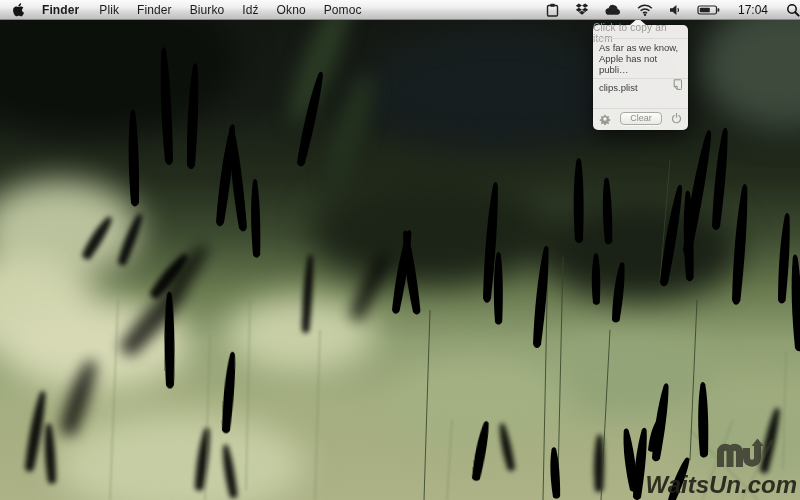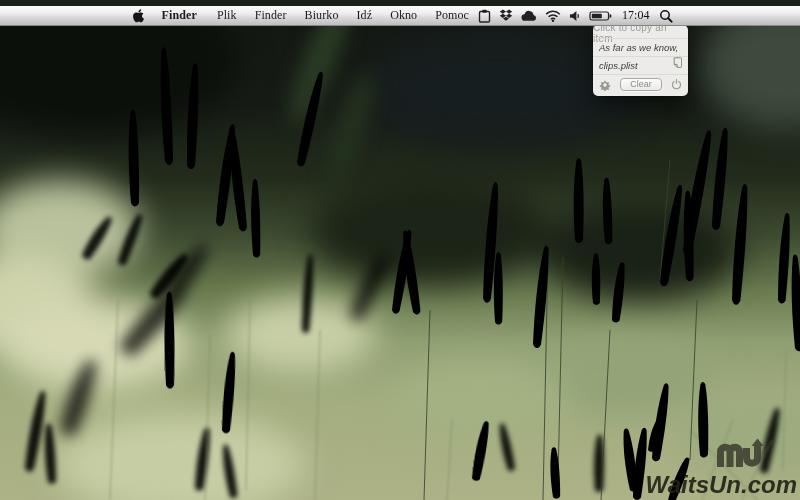--- a/index.html
+++ b/index.html
@@ -3,31 +3,31 @@
 <meta charset="utf-8">
 <style>
   html,body{margin:0;padding:0;background:#222;}
   .screen{
     position:relative;width:800px;height:500px;overflow:hidden;
     font-family:"Liberation Sans",sans-serif;
     background:#1a2016;
   }
   
   .menubar{
-    position:absolute;top:6px;left:0;width:800px;height:19px;z-index:30;
+    position:absolute;top:0;left:0;width:800px;height:19px;z-index:30;
     background:linear-gradient(180deg,#fbfbfb 0%,#eeeeee 40%,#d9d9d9 60%,#bfbfbf 100%);
     border-bottom:1px solid rgba(40,40,40,.55);
-    display:flex;align-items:center;justify-content:center;
-    font-size:12px;color:#1c1c1c;font-family:Liberation Serif, serif;
+    display:flex;align-items:center;justify-content:space-between;
+    font-size:12px;color:#1c1c1c;
   }
   .mb-left{display:flex;align-items:center;height:100%;}
   .apple{padding:0 9px 0 12px;display:flex;align-items:center;}
   .menu-item{padding:0 9px;height:100%;display:flex;align-items:center;letter-spacing:.1px;}
   .menu-item.bold{font-weight:bold;padding-right:11px;}
-  .mb-right{display:flex;align-items:center;height:100%;gap:8px;padding-right:7px;}
+  .mb-right{display:flex;align-items:center;height:100%;gap:16px;}
   .mb-ic{display:flex;align-items:center;justify-content:center;height:100%;}
   .mb-clock{font-size:12px;color:#111;padding:0 2px;}
   
   .wallpaper{position:absolute;left:0;top:19px;z-index:1;}
   .ft-head{stroke-width:2.4;stroke-dasharray:1 1.15;stroke-linecap:round;}
   .ft-stem{fill:none;stroke-width:1.1;}
   .g-dark{--hf:#46552f;--hs:#f3efd6;--ss:#2b3823;}
   .g-mid{--hf:#5c6b3d;--hs:#ece3b4;--ss:#4c5c3c;filter:blur(.7px);}
   .g-pale{--hf:#97a477;--hs:#e9e5c0;--ss:#7c8c64;filter:blur(2.6px);opacity:.9;}
   .g-far{--hf:#c2c9a1;--hs:#e7e4c4;--ss:#a9b58c;filter:blur(7px);opacity:.75;}
@@ -49,28 +49,28 @@
     border-bottom:7px solid #f6f5f3;
   }
   .pop-header{
     height:11px;display:flex;align-items:center;justify-content:center;
     font-size:10px;color:#9a9a95;letter-spacing:.2px;padding-top:2px;
   }
   .pop-item{
     border-top:1px solid #dbdad6;
     padding:3px 6px 3px 6px;
     font-size:9.5px;line-height:11px;
-    position:relative;cursor:default;font-style:italic;
+    position:relative;cursor:default;
   }
   .pop-item .l2{display:block;}
   .pop-item .dots{color:#8a8a85;padding-left:3px;}
   .paste-ic{position:absolute;right:6px;bottom:4px;}
   .pop-footer{
     border-top:1px solid #dbdad6;
-    display:flex;align-items:center;padding:2px 6px 4px 6px;height:15px;
+    display:flex;align-items:center;padding:2px 6px 4px 6px;height:15px;margin-top:12px;
   }
   .clear-btn{
     margin:0 auto;font-size:9px;color:#8b8b86;
     border:1px solid #aaaaa5;border-radius:4px;
     background:linear-gradient(#fdfdfc,#e9e9e5);
     padding:0px 9px 1px 9px;line-height:10px;
     box-shadow:0 1px 0 rgba(255,255,255,.7);
   }
   
   .wm-logo{position:absolute;right:33px;bottom:28px;z-index:5;opacity:.85;}
@@ -269,20 +269,21 @@
         </svg>
       </span>
     </div>
   </div>
 
   <div class="popover">
     <div class="pop-header">Click to copy an item</div>
 
     <div class="pop-item">
       <span class="l2">As far as we know,</span>
+      <span class="l2">Apple has not publi…</span>
     </div>
 
 
     <div class="pop-item">
       <span class="l2">clips.plist</span>
       <span class="paste-ic">
         <svg width="9" height="11" viewBox="0 0 9 11">
           <path d="M1.2,0.8 h6.6 a0.8,0.8 0 0 1 0.8,0.8 v8 a0.8,0.8 0 0 1 -0.8,0.8 h-3.6 L1.2,7.4 Z" fill="none" stroke="#8a8a85" stroke-width="1"></path>
           <path d="M1.2,7.4 L4.2,7.4 L4.2,10.4" fill="none" stroke="#8a8a85" stroke-width="1"></path>
         </svg>

